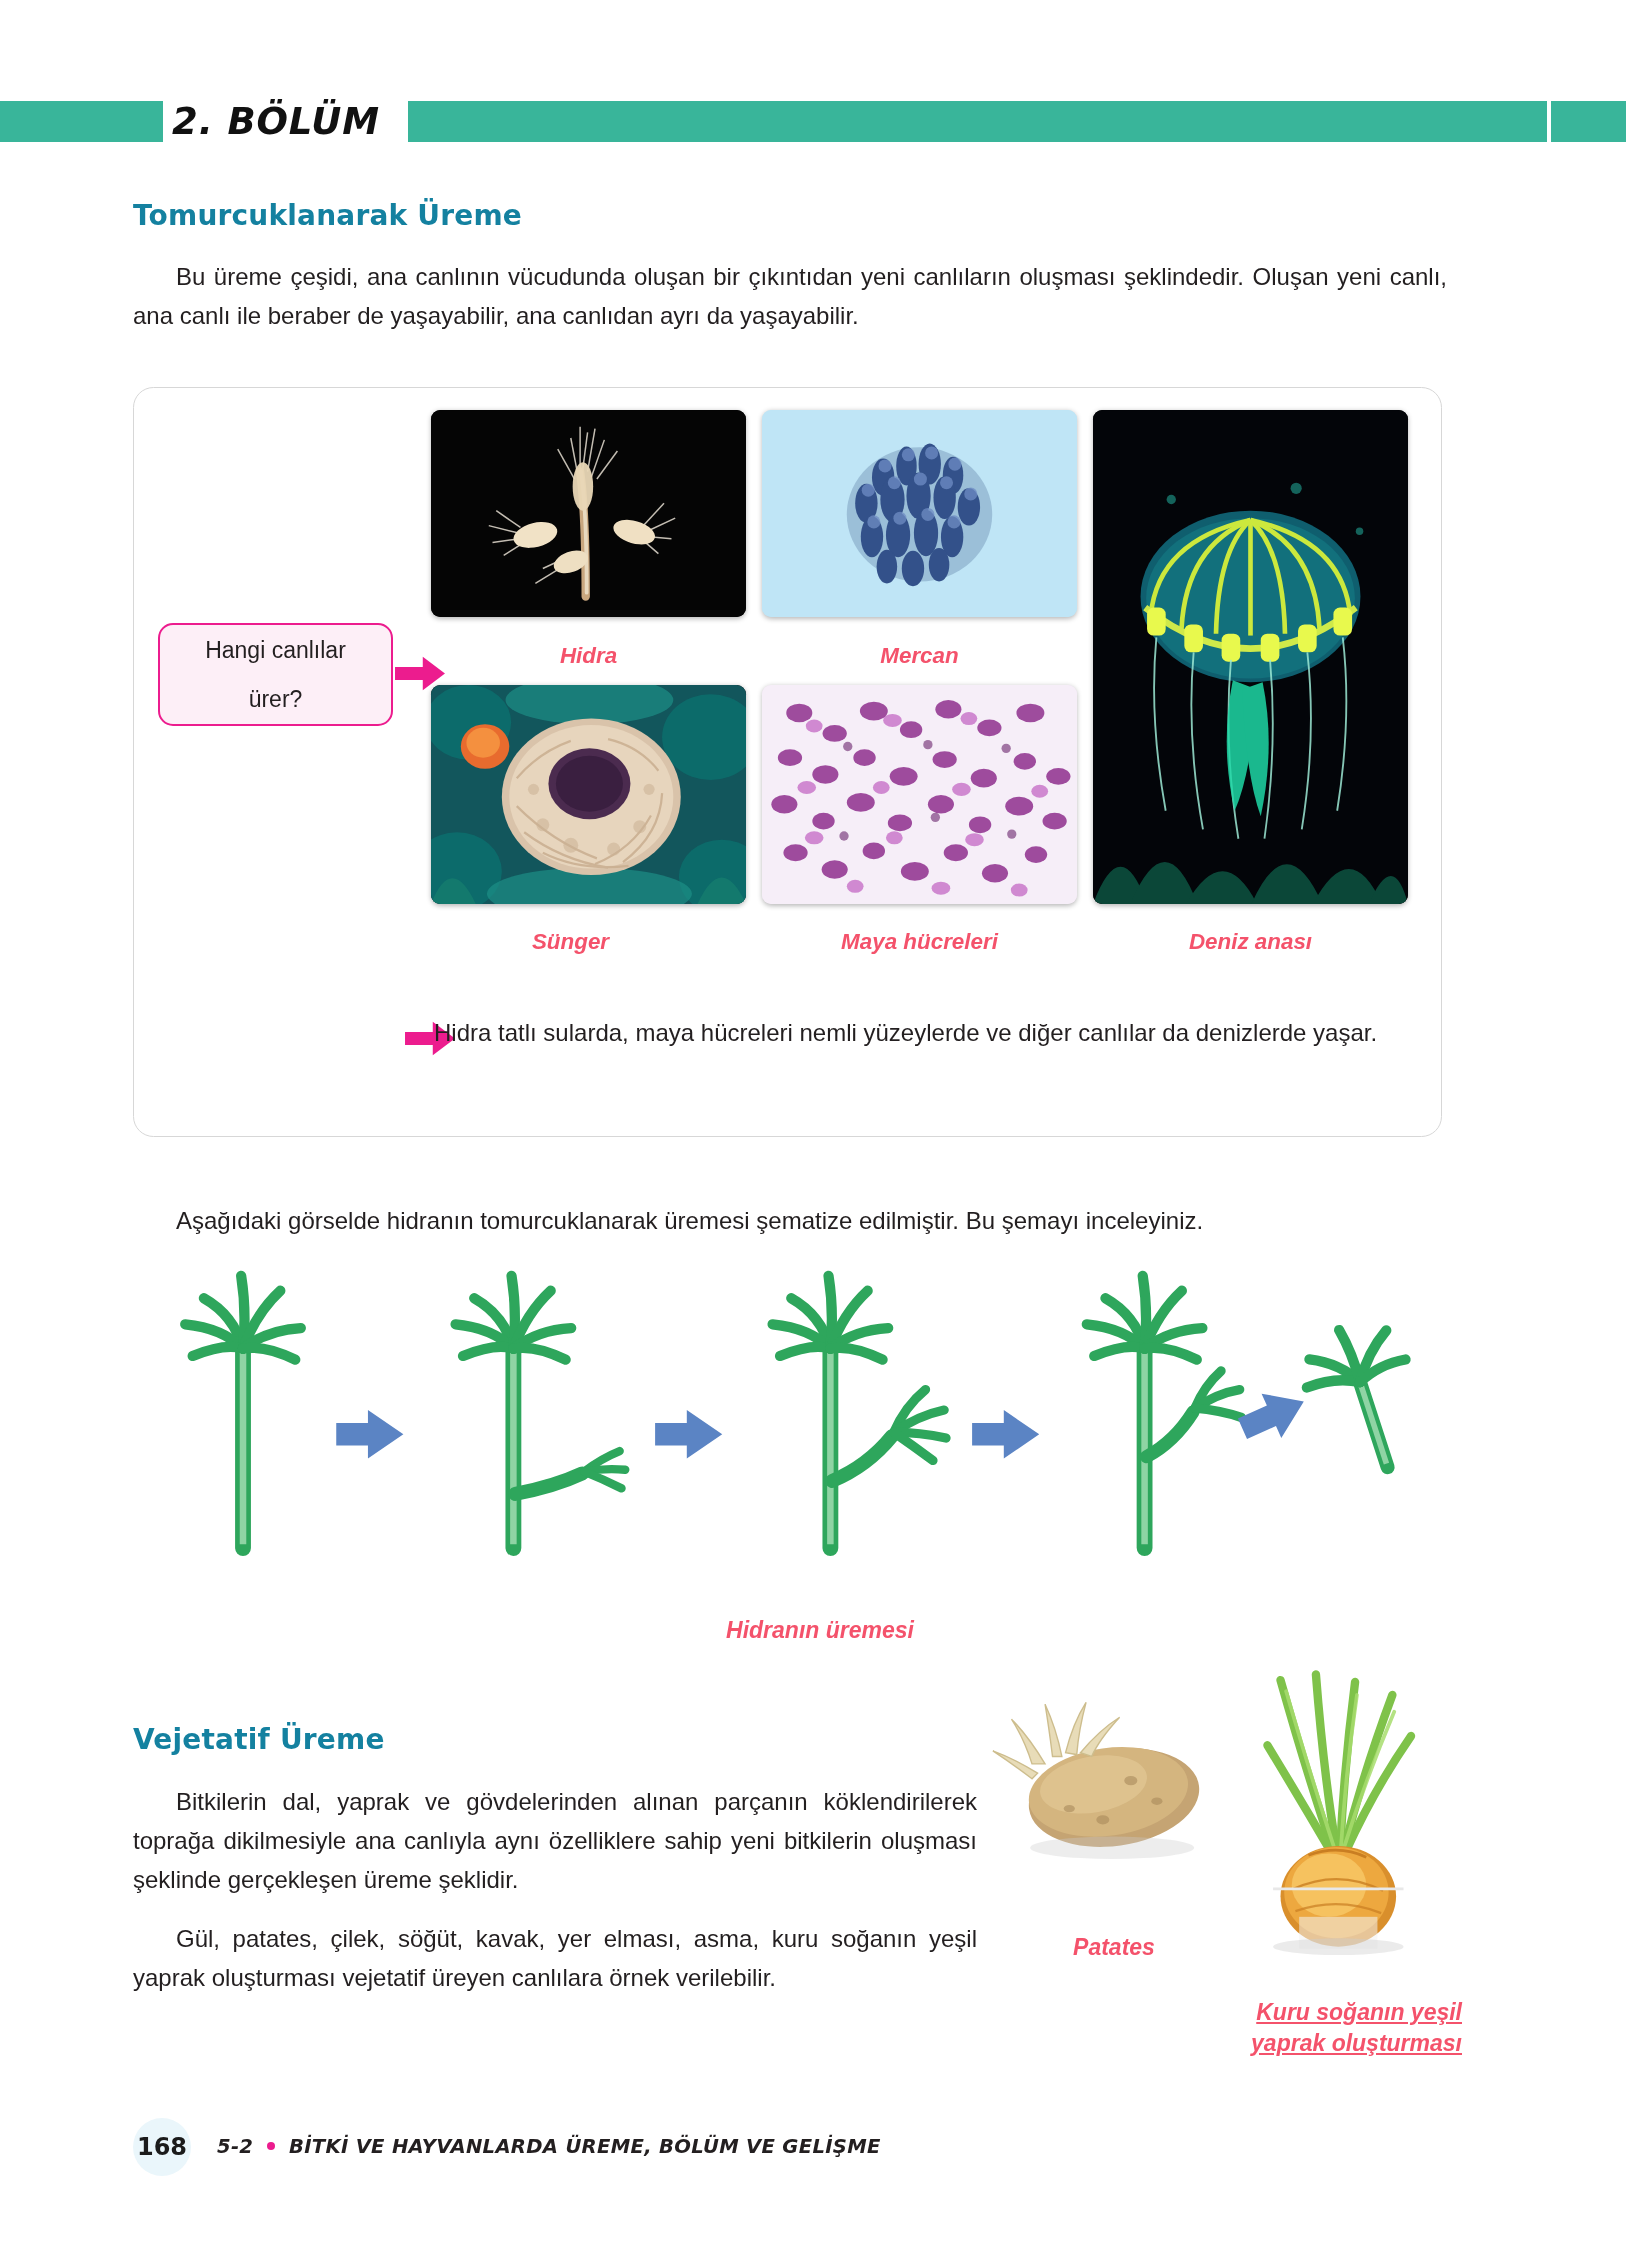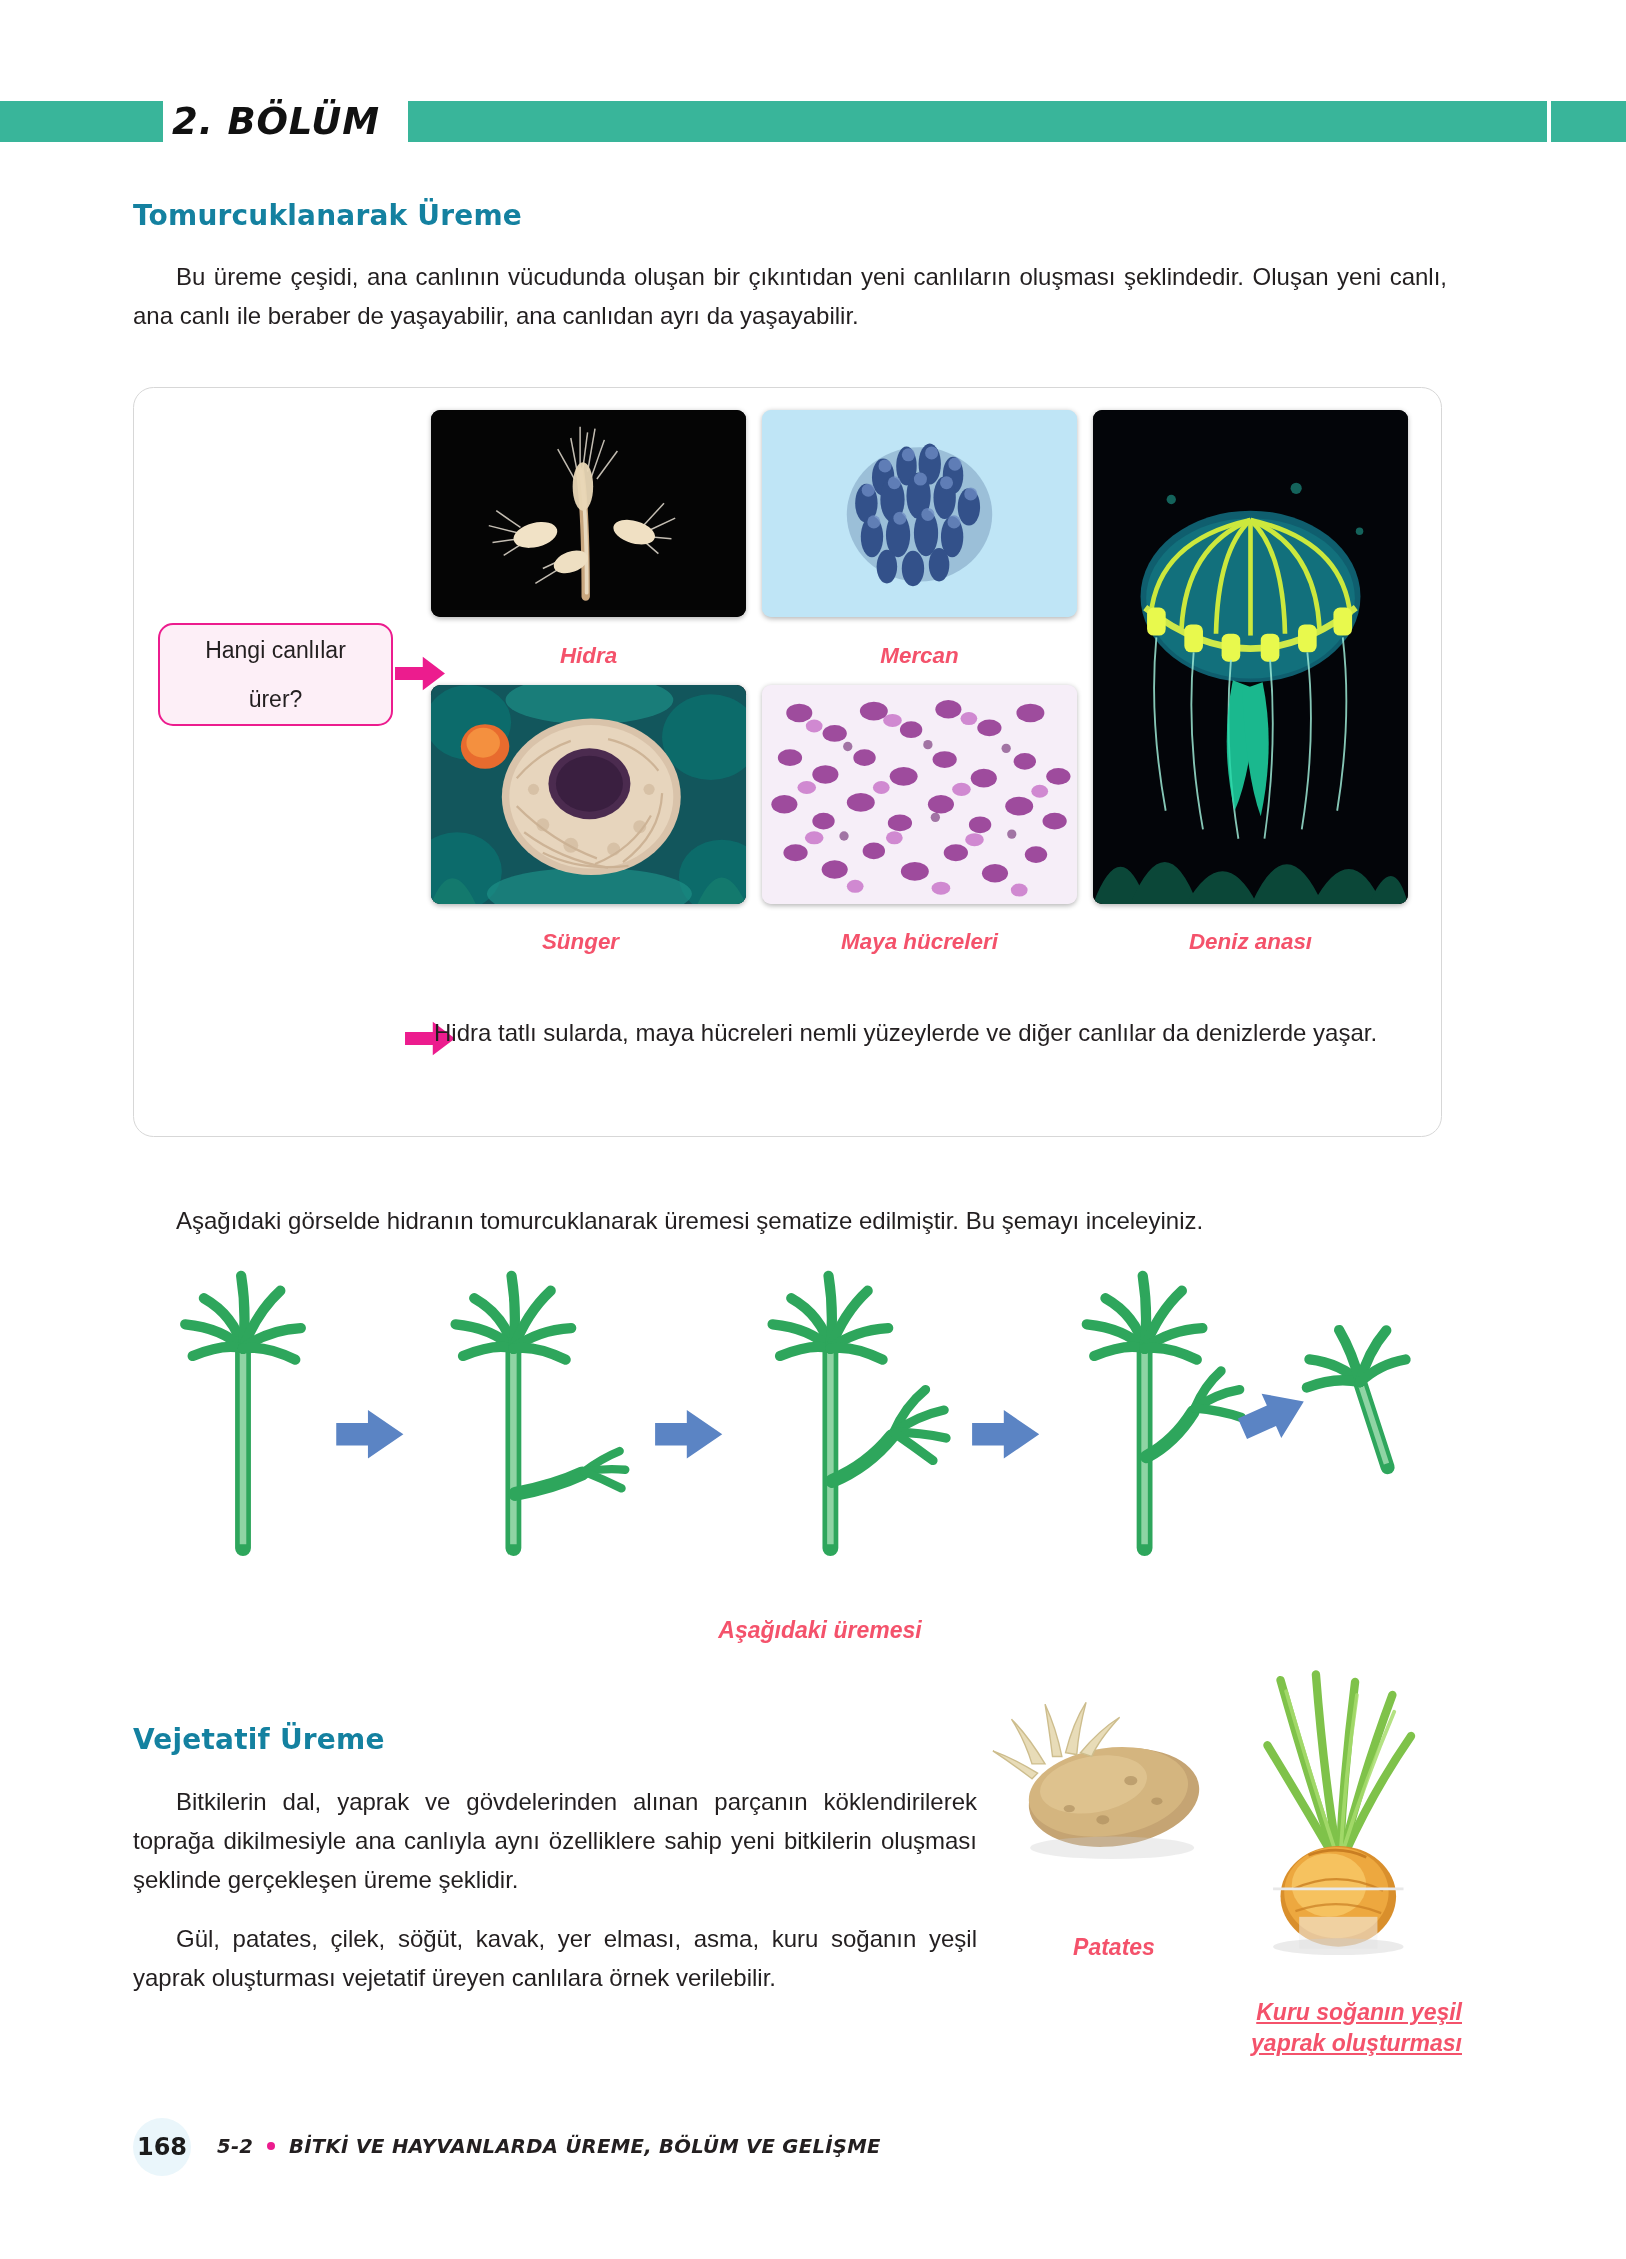--- a/index.html
+++ b/index.html
@@ -171,21 +171,21 @@
 
   
   #card-hidra  { left: 431px;  top: 410px; width: 315px; height: 207px; }
   #card-mercan { left: 762px;  top: 410px; width: 315px; height: 207px; background:#BFE5F6; }
   #card-deniz  { left: 1093px; top: 410px; width: 315px; height: 494px; }
   #card-sunger { left: 431px;  top: 685px; width: 315px; height: 219px; }
   #card-maya   { left: 762px;  top: 685px; width: 315px; height: 219px; background:#f4e9f6; }
 
   #cap-hidra  { left: 431px;  top: 643px; width: 315px; }
   #cap-mercan { left: 762px;  top: 643px; width: 315px; }
-  #cap-sunger { left: 423px;  top: 929px; width: 315px; }
+  #cap-sunger { left: 413px;  top: 929px; width: 315px; }
   #cap-maya   { left: 762px;  top: 929px; width: 315px; }
   #cap-deniz  { left: 1093px; top: 929px; width: 315px; }
 
   
   .schema {
     position: absolute;
     left: 133px;
     top: 1259px;
     width: 1309px;
     height: 345px;
@@ -599,21 +599,21 @@
         <path d="M0 0 L0 96" stroke="#2EA65C" stroke-width="15" fill="none" stroke-linecap="round"></path>
         <path d="M0 2 L0 92" stroke="#8fd4a4" stroke-width="6" fill="none"></path>
         <path d="M0 0 Q-14 -26 -44 -40" stroke="#2EA65C" stroke-width="11" fill="none" stroke-linecap="round"></path>
         <path d="M0 0 Q-24 -14 -56 -12" stroke="#2EA65C" stroke-width="11" fill="none" stroke-linecap="round"></path>
         <path d="M0 0 Q2 -32 -4 -60" stroke="#2EA65C" stroke-width="11" fill="none" stroke-linecap="round"></path>
         <path d="M0 0 Q18 -28 44 -44" stroke="#2EA65C" stroke-width="11" fill="none" stroke-linecap="round"></path>
         <path d="M0 0 Q26 -12 54 -8" stroke="#2EA65C" stroke-width="11" fill="none" stroke-linecap="round"></path>
       </g>
     </svg>
   </div>
-  <div class="caption" id="cap-hidranin">Aşağıdaki üremesi</div>
+  <div class="caption" id="cap-hidranin">Hidranın üremesi</div>
 
   <div class="section-title" id="title-vejetatif">Vejetatif Üreme</div>
 
   <div class="body-par" id="par-vejetatif-1">Bitkilerin dal, yaprak ve gövdelerinden alınan parçanın köklendirilerek toprağa dikilmesiyle ana canlıyla aynı özelliklere sahip yeni bitkilerin oluşması şeklinde gerçekleşen üreme şeklidir.</div>
 
   <div class="body-par" id="par-vejetatif-2">Gül, patates, çilek, söğüt, kavak, yer elması, asma, kuru soğanın yeşil yaprak oluşturması vejetatif üreyen canlılara örnek verilebilir.</div>
 
   <div class="veg-img" id="img-patates">
     <svg width="233" height="196" viewBox="0 0 250 210">
       <ellipse cx="132" cy="128" rx="92" ry="52" fill="#c5a473" transform="rotate(-8 132 128)"></ellipse>

